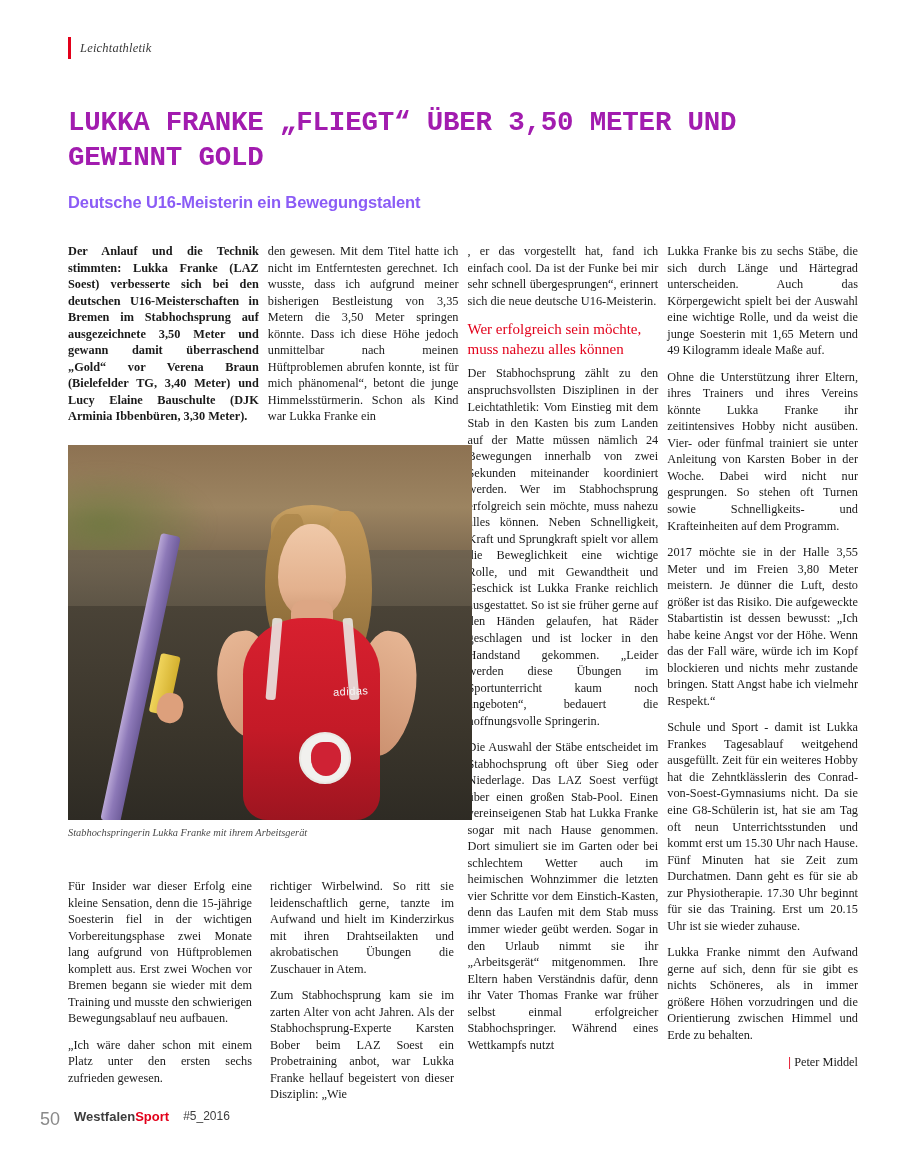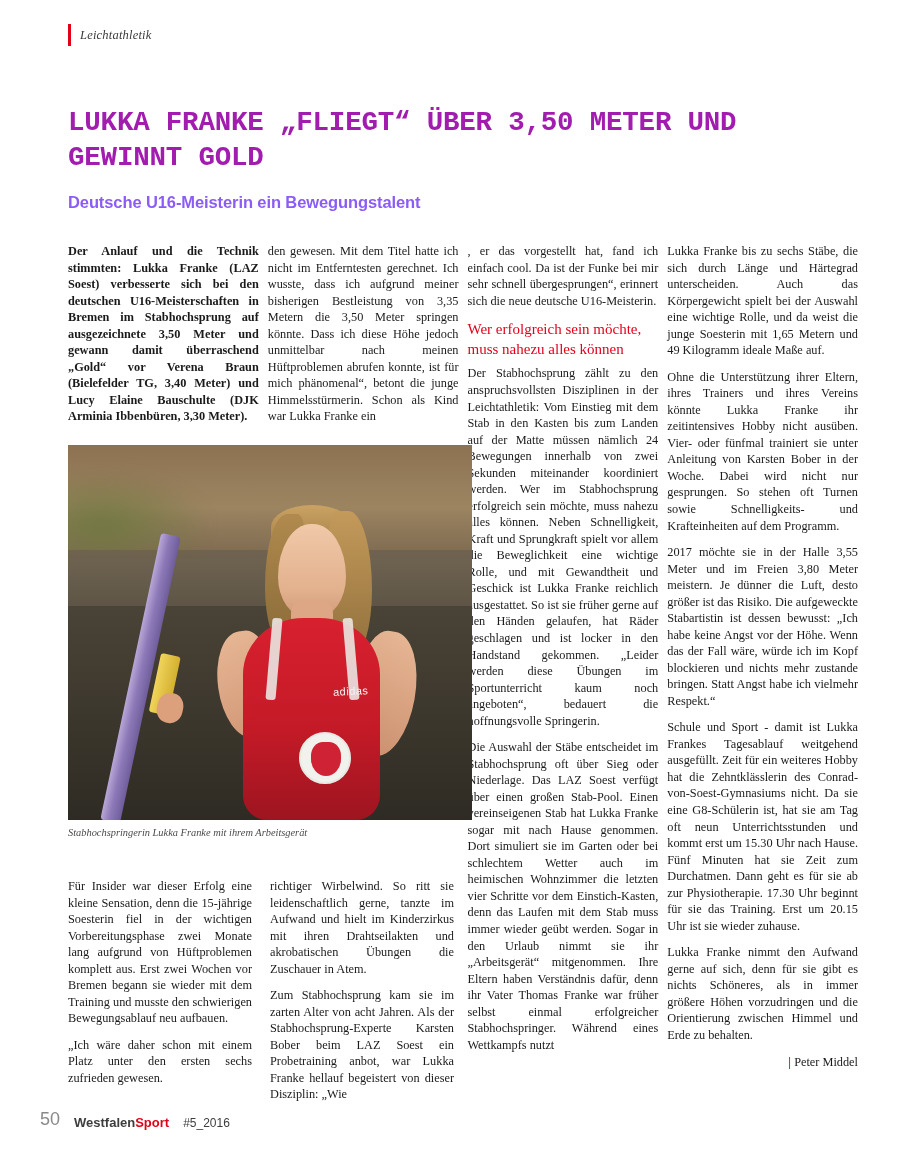--- a/index.html
+++ b/index.html
@@ -10,21 +10,21 @@
     background: #ffffff;
     font-family: "Liberation Serif", serif;
     color: #1a1a1a;
     position: relative;
     overflow: hidden;
   }
 
   
   .page-header {
     position: absolute;
-    top: 24px;
+    top: 37px;
     left: 68px;
     width: 790px;
     height: 22px;
     border-left: 3px solid #e2001a;
     padding-left: 9px;
     display: flex;
     align-items: center;
   }
   .page-header .kicker {
     font-family: "Liberation Serif", serif;
@@ -314,21 +314,21 @@
     font-weight: bold;
   }
 
   
   .footer {
     position: absolute;
     bottom: 26px;
     left: 40px;
     width: 820px;
     display: flex;
-    align-items: flex-end;
+    align-items: flex-start;
     gap: 14px;
   }
   .folio {
     font-family: "Liberation Sans", sans-serif;
     font-size: 18px;
     color: #8a8a8a;
   }
   .foot-brand {
     font-family: "Liberation Sans", sans-serif;
     font-weight: bold;

